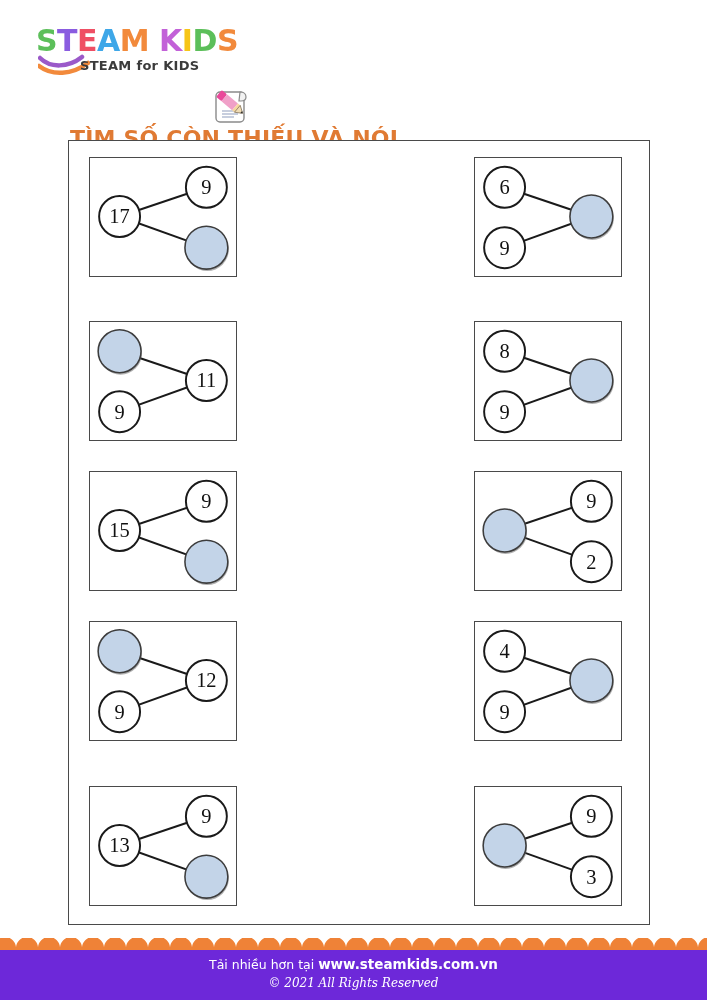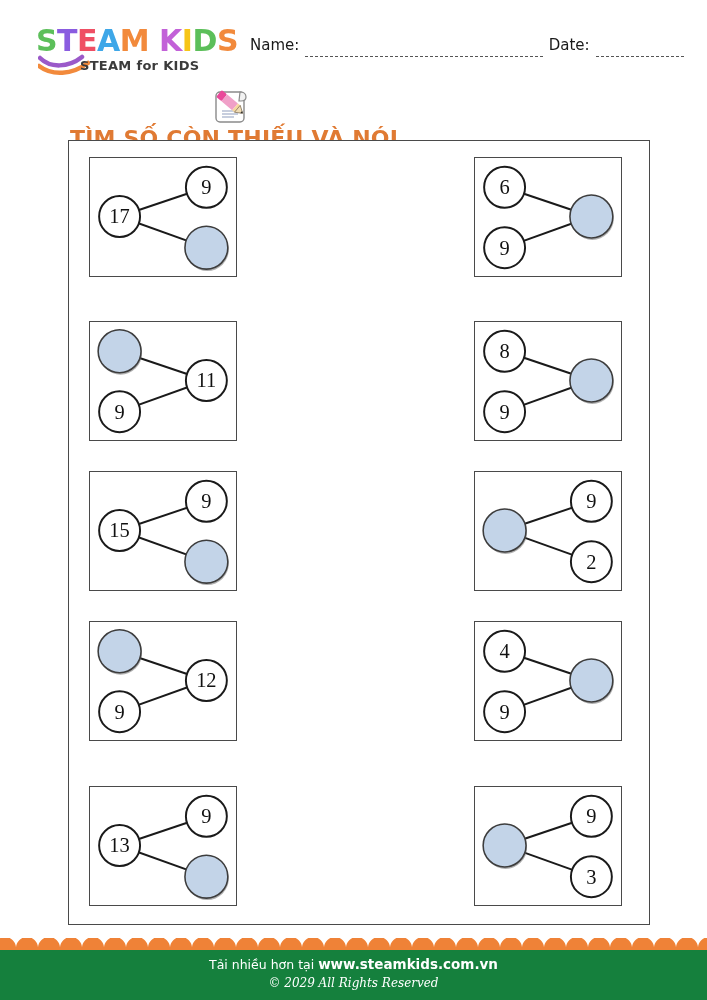--- a/index.html
+++ b/index.html
@@ -154,21 +154,21 @@
     width: 707px;
     height: 14px;
     display: block;
   }
   #footer-body {
     position: absolute;
     left: 0;
     top: 12px;
     width: 707px;
     height: 50px;
-    background: #15803d;
+    background: #6d28d9;
     text-align: center;
     padding-top: 5px;
   }
   #footer-line1 {
     font-family: "DejaVu Sans", sans-serif;
     font-size: 12.5px;
     color: #ffffff;
     line-height: 19px;
     white-space: nowrap;
   }
@@ -194,26 +194,20 @@
 
     <div id="logo-block">
       <div id="logo-wordmark"><span style="color: rgb(92, 191, 90);">S</span><span style="color: rgb(138, 92, 224);">T</span><span style="color: rgb(239, 79, 100);">E</span><span style="color: rgb(62, 167, 232);">A</span><span style="color: rgb(242, 138, 60);">M</span><span style="color: rgb(255, 255, 255);">&nbsp;</span><span style="color: rgb(194, 97, 216);">K</span><span style="color: rgb(246, 197, 24);">I</span><span style="color: rgb(92, 191, 90);">D</span><span style="color: rgb(242, 138, 60);">S</span></div>
       <svg id="logo-swoosh" viewBox="0 0 56 24">
         <path d="M2 6 C12 16, 30 16, 44 5" stroke="#9b59c9" stroke-width="4.5" fill="none" stroke-linecap="round"></path>
         <path d="M1 14 C14 24, 34 23, 50 11" stroke="#f28a3c" stroke-width="4.5" fill="none" stroke-linecap="round"></path>
       </svg>
       <div id="logo-tagline">STEAM for KIDS</div>
     </div>
 
-    <div id="namedate">
-      <span class="nd-label">Name:</span>
-      <span class="nd-rule" id="nd-name-rule"></span>
-      <span class="nd-label">Date:</span>
-      <span class="nd-rule" id="nd-date-rule"></span>
-    </div>
   </div>
 
   <div id="title-row">
     <svg id="notepad-icon" viewBox="0 0 46 44">
       <path d="M12 10 h20 a4 4 0 0 1 4 4 v22 a4 4 0 0 1 -4 4 h-20 a4 4 0 0 1 -4 -4 v-22 a4 4 0 0 1 4 -4 z" fill="#ffffff" stroke="#8a8a8a" stroke-width="1.4"></path>
       <path d="M32 10 q6 0 6 5 q0 4 -5 4 h-2 z" fill="#f2f2f2" stroke="#8a8a8a" stroke-width="1.2"></path>
       <g stroke="#9aa7c4" stroke-width="1.1">
         <line x1="14" y1="29" x2="30" y2="29"></line>
         <line x1="14" y1="32" x2="30" y2="32"></line>
         <line x1="14" y1="35" x2="26" y2="35"></line>
@@ -358,17 +352,17 @@
     <svg id="footer-scallop" viewBox="0 0 707 14" preserveAspectRatio="none">
       <g id="scallop-group" fill="#ef8237">
           <path d="M-6 14 L-6 10 A11 11 0 0 1 16 10 L16 14 Z M16 14 L16 10 A11 11 0 0 1 38 10 L38 14 Z M38 14 L38 10 A11 11 0 0 1 60 10 L60 14 Z M60 14 L60 10 A11 11 0 0 1 82 10 L82 14 Z M82 14 L82 10 A11 11 0 0 1 104 10 L104 14 Z M104 14 L104 10 A11 11 0 0 1 126 10 L126 14 Z M126 14 L126 10 A11 11 0 0 1 148 10 L148 14 Z M148 14 L148 10 A11 11 0 0 1 170 10 L170 14 Z M170 14 L170 10 A11 11 0 0 1 192 10 L192 14 Z M192 14 L192 10 A11 11 0 0 1 214 10 L214 14 Z M214 14 L214 10 A11 11 0 0 1 236 10 L236 14 Z M236 14 L236 10 A11 11 0 0 1 258 10 L258 14 Z M258 14 L258 10 A11 11 0 0 1 280 10 L280 14 Z M280 14 L280 10 A11 11 0 0 1 302 10 L302 14 Z M302 14 L302 10 A11 11 0 0 1 324 10 L324 14 Z M324 14 L324 10 A11 11 0 0 1 346 10 L346 14 Z M346 14 L346 10 A11 11 0 0 1 368 10 L368 14 Z M368 14 L368 10 A11 11 0 0 1 390 10 L390 14 Z M390 14 L390 10 A11 11 0 0 1 412 10 L412 14 Z M412 14 L412 10 A11 11 0 0 1 434 10 L434 14 Z M434 14 L434 10 A11 11 0 0 1 456 10 L456 14 Z M456 14 L456 10 A11 11 0 0 1 478 10 L478 14 Z M478 14 L478 10 A11 11 0 0 1 500 10 L500 14 Z M500 14 L500 10 A11 11 0 0 1 522 10 L522 14 Z M522 14 L522 10 A11 11 0 0 1 544 10 L544 14 Z M544 14 L544 10 A11 11 0 0 1 566 10 L566 14 Z M566 14 L566 10 A11 11 0 0 1 588 10 L588 14 Z M588 14 L588 10 A11 11 0 0 1 610 10 L610 14 Z M610 14 L610 10 A11 11 0 0 1 632 10 L632 14 Z M632 14 L632 10 A11 11 0 0 1 654 10 L654 14 Z M654 14 L654 10 A11 11 0 0 1 676 10 L676 14 Z M676 14 L676 10 A11 11 0 0 1 698 10 L698 14 Z M698 14 L698 10 A11 11 0 0 1 720 10 L720 14 Z " fill="#ef8237"></path>
         </g>
       <rect x="0" y="9" width="707" height="5" fill="#ef8237"></rect>
     </svg>
     <div id="footer-body">
       <div id="footer-line1">
         <span>Tải nhiều hơn tại </span><span class="site">www.steamkids.com.vn</span>
       </div>
-      <div id="footer-line2">© 2029 All Rights Reserved</div>
+      <div id="footer-line2">© 2021 All Rights Reserved</div>
     </div>
   </div>
 
 </div>
 
 </body></html>

